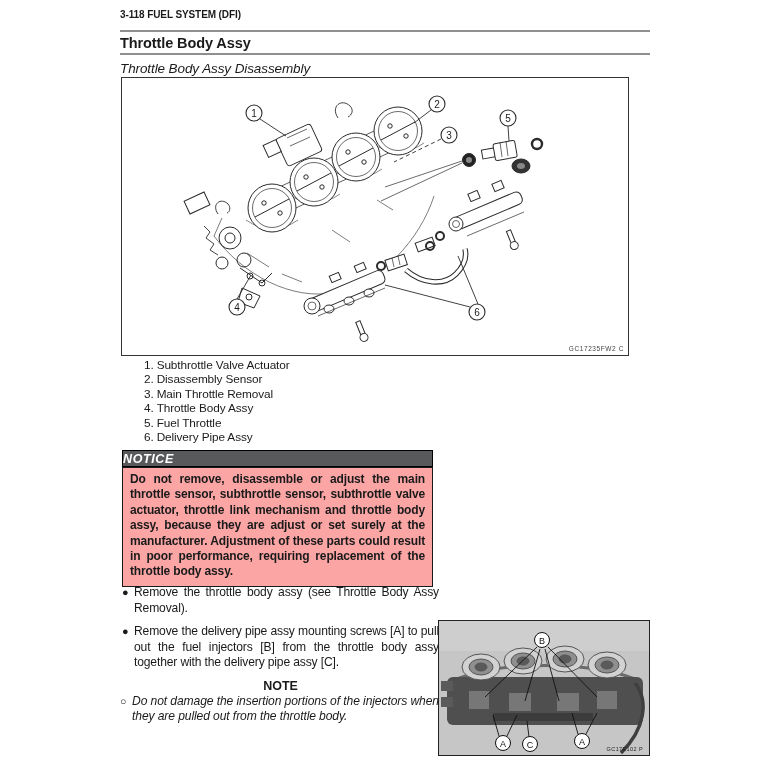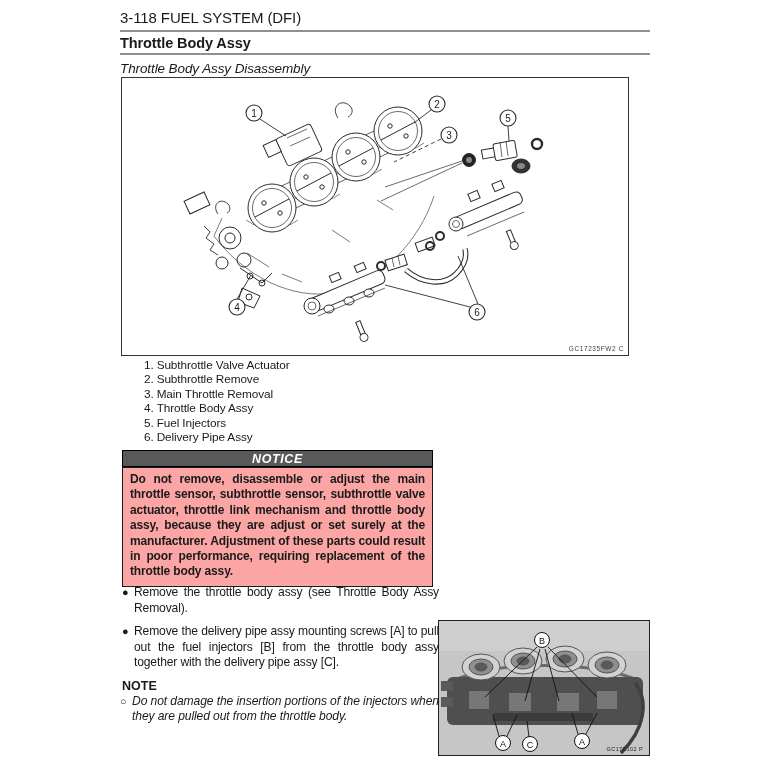--- a/index.html
+++ b/index.html
@@ -1,45 +1,45 @@
 <!DOCTYPE html>
 <html><head>
 <meta charset="utf-8">
 <style>
   html,body{margin:0;padding:0;background:#ffffff;}
   .page{
     position:relative;width:772px;height:772px;background:#ffffff;overflow:hidden;
     font-family:"Liberation Sans","DejaVu Sans",sans-serif;color:#1a1a1a;
   }
   .abs{position:absolute;}
-  .hdr-title{left:120px;top:9px;font-size:15px;font-weight:normal;letter-spacing:-0.1px;}
+  .hdr-title{left:120px;top:9px;font-size:10px;font-weight:bold;letter-spacing:-0.1px;}
   .rule{left:120px;width:530px;background:#8f8f8f;}
   .rule1{top:30px;height:2px;}
   .rule2{top:53px;height:1.6px;}
   .sec-title{left:120px;top:35px;font-size:14.5px;font-weight:bold;letter-spacing:-0.1px;}
   .sub-title{left:120px;top:61px;font-size:13.5px;font-weight:normal;font-style:italic;letter-spacing:-0.1px;}
 
   .figure-box{left:121px;top:77px;width:508px;height:279px;border:1px solid #333;background:#fff;box-sizing:border-box;}
   .fig-code{position:absolute;right:4px;bottom:3px;font-size:6.5px;letter-spacing:0.6px;color:#444;}
 
   .parts-list{left:144px;top:358px;font-size:11.8px;line-height:14.4px;letter-spacing:-0.1px;}
   .part-num{display:inline-block;margin-right:3px;}
 
   .notice{left:122px;top:450px;width:311px;box-sizing:border-box;}
-  .notice-header{border:1.5px solid #000;background:#58595b;color:#ffffff;text-align:center;
+  .notice-header{border:1.5px solid #000;background:#58595b;color:#ffffff;text-align:left;
     font-size:12.5px;font-weight:bold;font-style:italic;letter-spacing:0.6px;height:17px;line-height:17px;box-sizing:border-box;}
   .notice-body{border:1.5px solid #1a1a1a;border-top:1px solid #1a1a1a;background:#fca5a5;
     padding:4px 7px 6px 7px;font-size:12px;font-weight:bold;line-height:15.4px;
     text-align:justify;letter-spacing:-0.15px;box-sizing:border-box;}
 
   .steps{left:122px;top:585px;width:317px;box-sizing:border-box;}
   .step{position:relative;padding-left:12px;text-align:justify;font-size:12.1px;line-height:15.5px;
     letter-spacing:-0.15px;margin-bottom:8px;}
   .step-bullet{position:absolute;left:0;top:0;font-size:11px;}
-  .note-title{font-weight:bold;font-size:12.5px;margin-top:4px;line-height:15px;}
+  .note-title{text-align:center;font-weight:bold;font-size:12.5px;margin-top:4px;line-height:15px;}
   .note-item{position:relative;padding-left:10px;font-style:italic;font-size:12.1px;line-height:15.2px;
     text-align:justify;letter-spacing:-0.1px;}
   .note-marker{position:absolute;left:-2px;top:0.5px;font-style:normal;font-size:10.5px;}
 
   .photo-box{left:438px;top:620px;width:212px;height:136px;border:1px solid #222;box-sizing:border-box;background:#c6c6c6;}
   svg{display:block;}
   .callout-num{font-family:"Liberation Sans","DejaVu Sans",sans-serif;font-size:10px;fill:#1a1a1a;}
   .photo-letter{font-family:"Liberation Sans","DejaVu Sans",sans-serif;font-size:9px;fill:#111;}
 </style>
 </head>
@@ -223,24 +223,24 @@
             <text class="callout-num" x="355" y="237.5" text-anchor="middle" stroke="none" fill="#1a1a1a">6</text>
             </g>
         </g>
       </g>
     </svg>
     <div class="fig-code">GC17235FW2 C</div>
   </div>
 
   <div class="abs parts-list">
     <div class="part"><span class="part-num">1.</span><span>Subthrottle Valve Actuator</span></div>
-    <div class="part"><span class="part-num">2.</span><span>Subthrottle Remove</span></div>
+    <div class="part"><span class="part-num">2.</span><span>Disassembly Sensor</span></div>
     <div class="part"><span class="part-num">3.</span><span>Main Throttle Removal</span></div>
     <div class="part"><span class="part-num">4.</span><span>Throttle Body Assy</span></div>
-    <div class="part"><span class="part-num">5.</span><span>Fuel Injectors</span></div>
+    <div class="part"><span class="part-num">5.</span><span>Fuel Throttle</span></div>
     <div class="part"><span class="part-num">6.</span><span>Delivery Pipe Assy</span></div>
   </div>
 
   <div class="abs notice">
     <div class="notice-header">NOTICE</div>
     <div class="notice-body">Do not remove, disassemble or adjust the main throttle sensor, subthrottle sensor, subthrottle valve actuator, throttle link mechanism and throttle body assy, because they are adjust or set surely at the manufacturer. Adjustment of these parts could result in poor performance, requiring replacement of the throttle body assy.</div>
   </div>
 
   <div class="abs steps">
     <div class="step">

